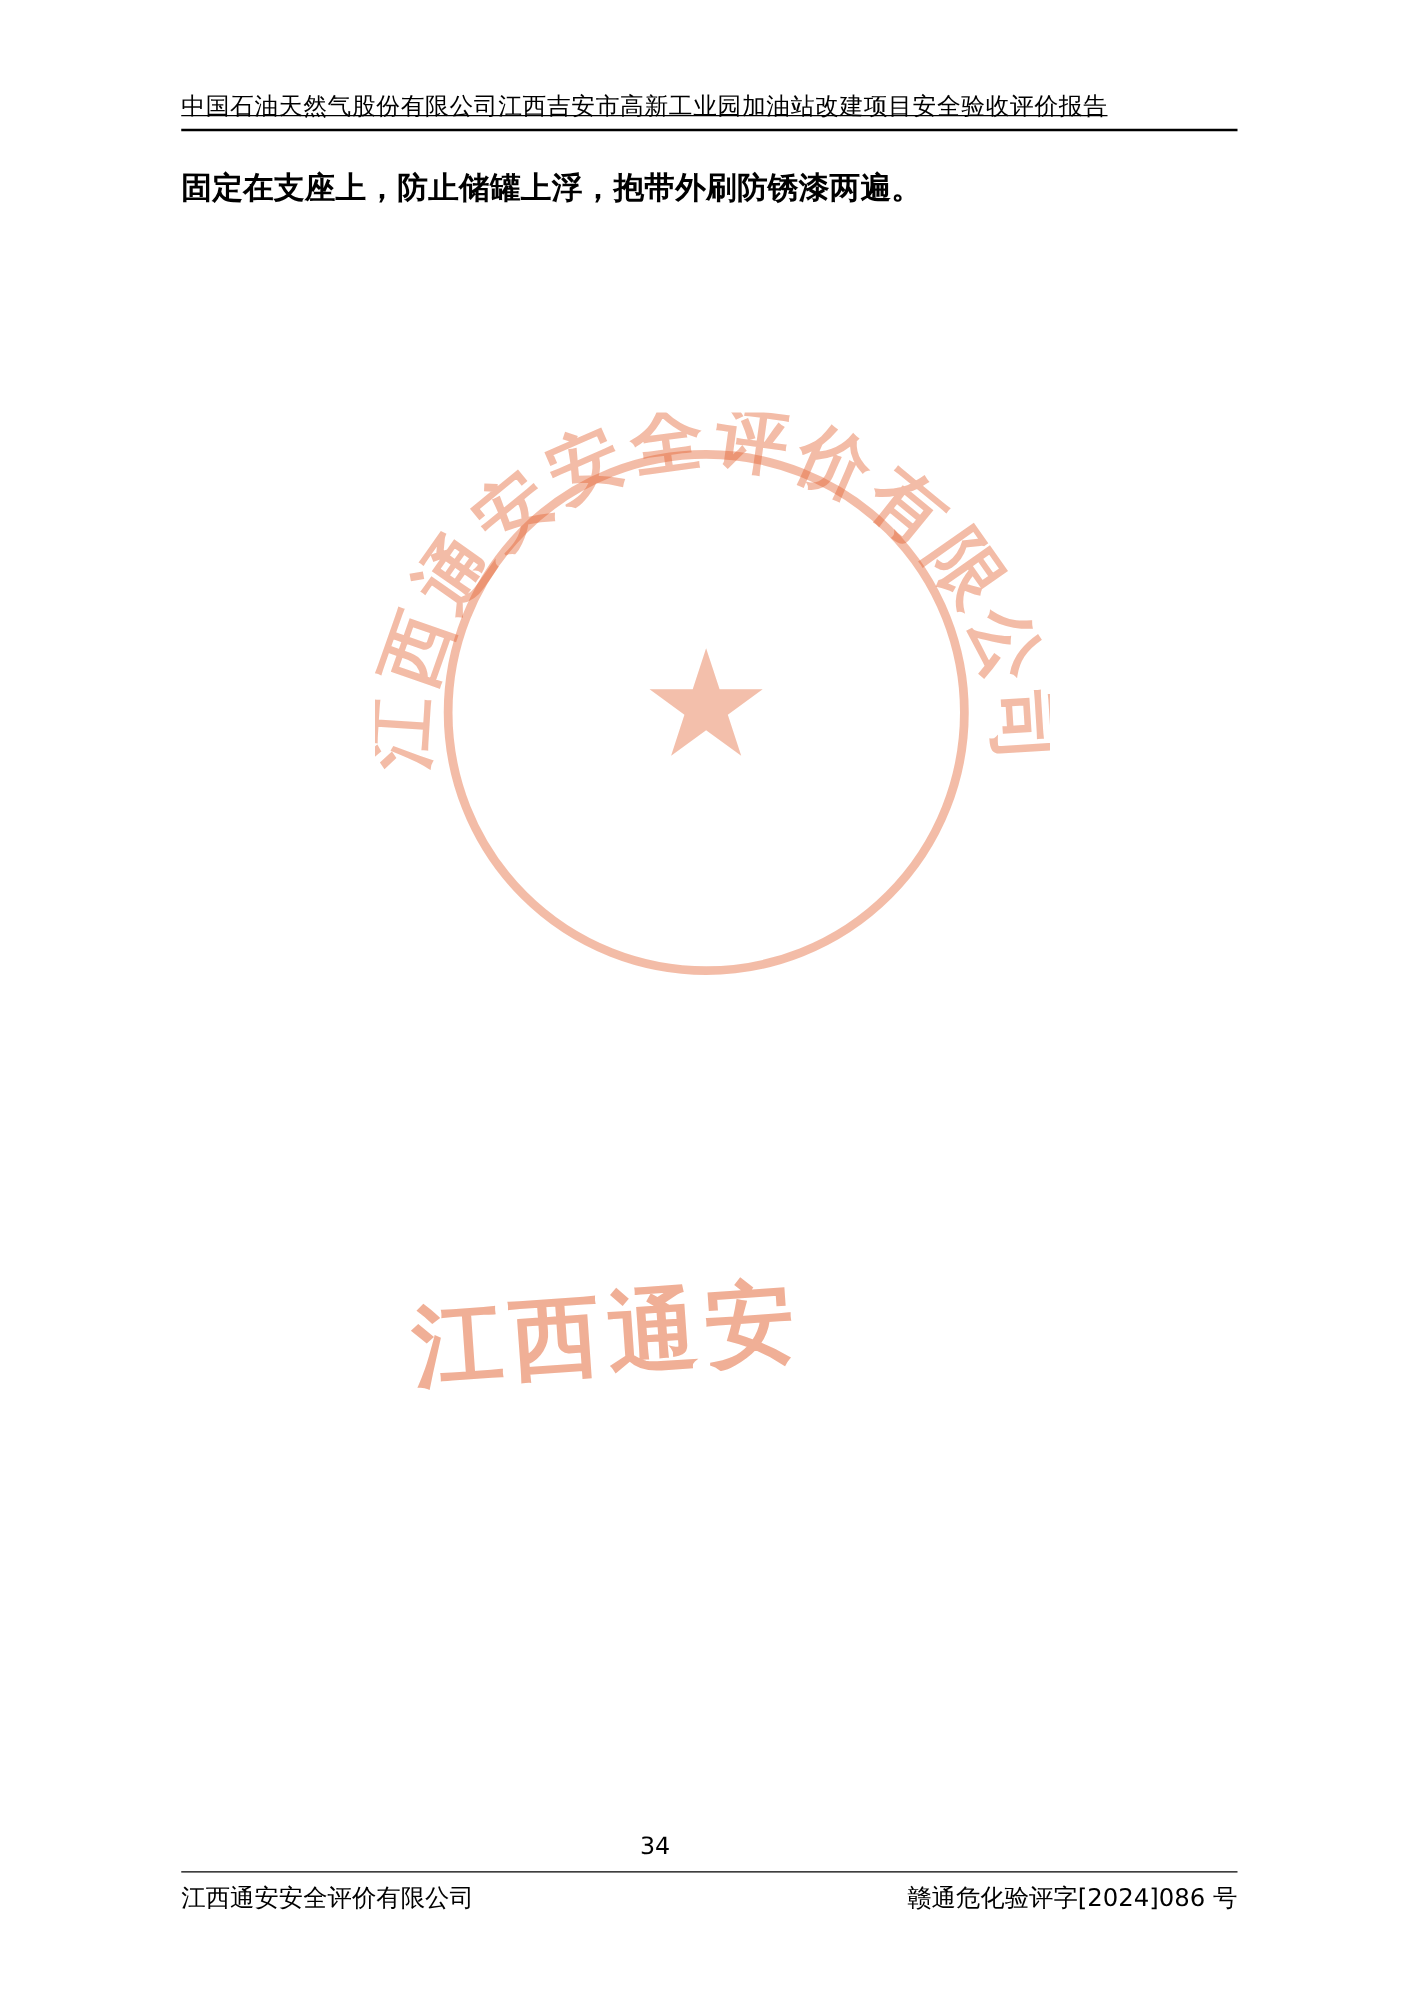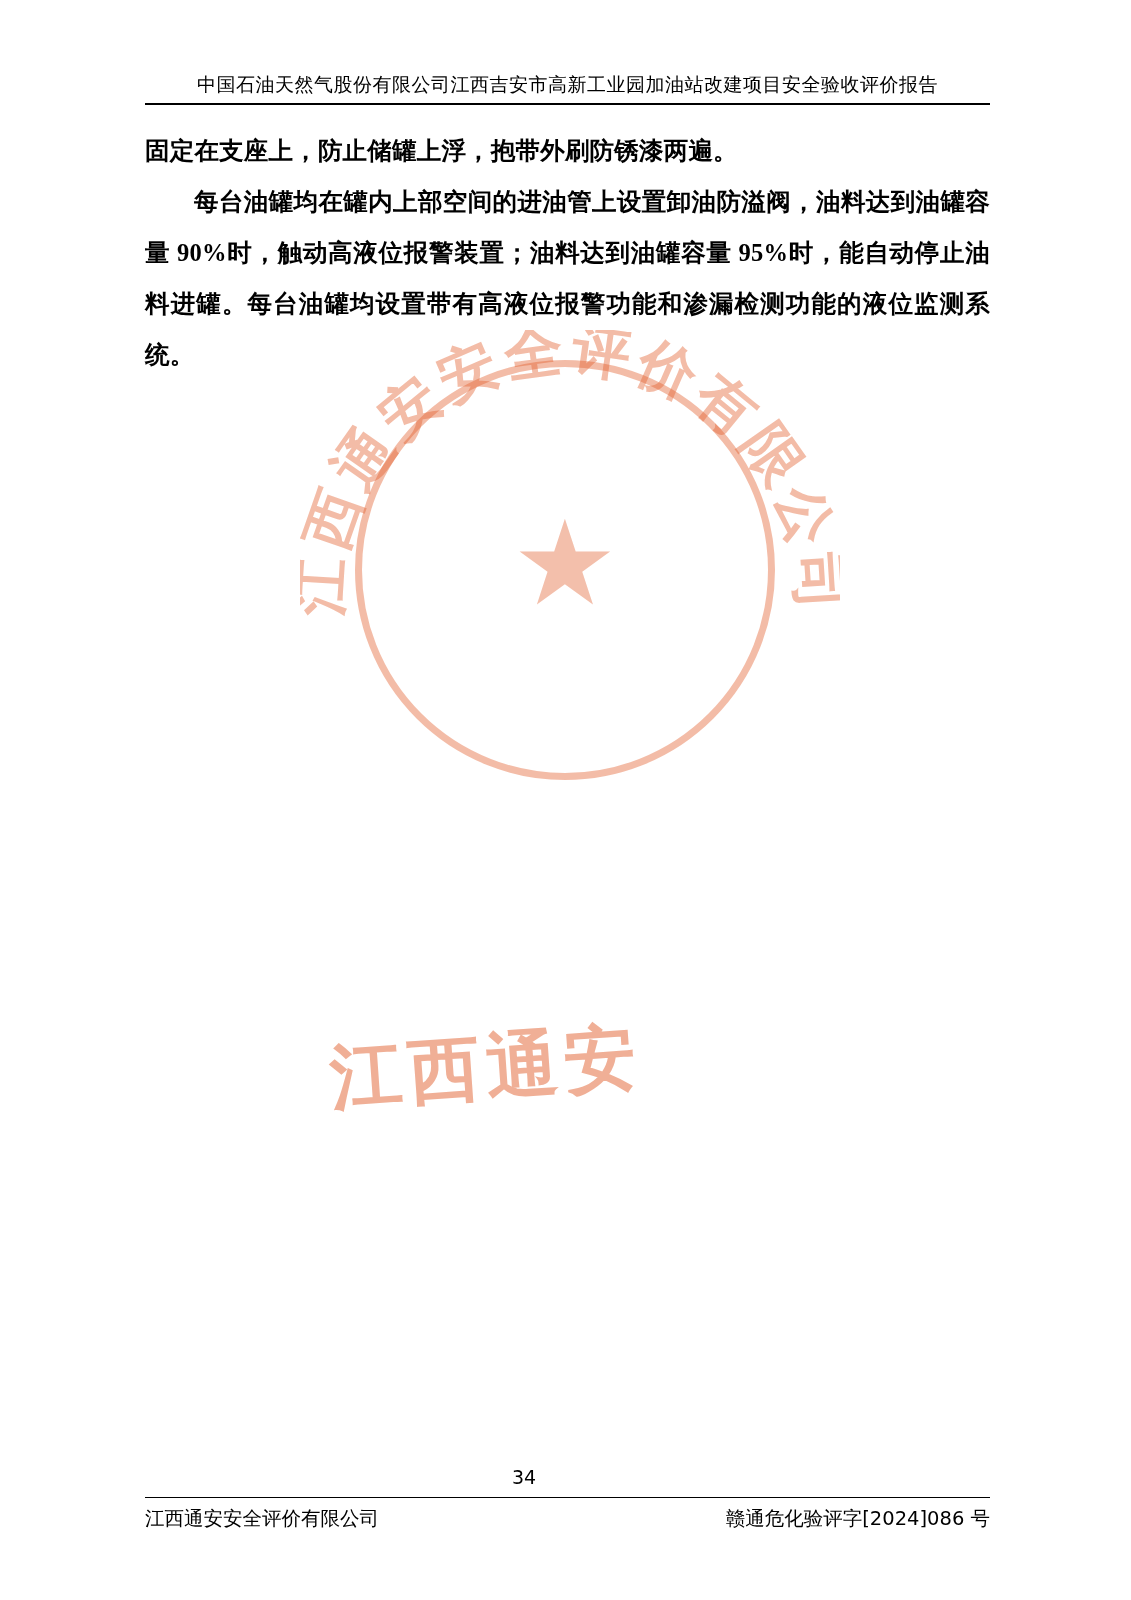--- a/index.html
+++ b/index.html
@@ -74,25 +74,26 @@
     letter-spacing: 6px;
     transform: rotate(-4deg);
   }
 
   
   .header {
     position: absolute;
     left: 145px;
     top: 72px;
     width: 845px;
-    text-align: center;
+    text-align: left;
     font-size: 19px;
     font-family: "DejaVu Sans", "Liberation Sans", sans-serif;
     letter-spacing: 0.5px;
     z-index: 3;
+    text-decoration: underline;
   }
   .header-rule {
     position: absolute;
     left: 145px;
     top: 103px;
     width: 845px;
     height: 0;
     border-top: 2px solid #000;
     z-index: 3;
   }
@@ -167,21 +168,20 @@
       </text>
     </svg>
     <div class="wm-bottom">江西通安</div>
   </div>
 
   <div class="header">中国石油天然气股份有限公司江西吉安市高新工业园加油站改建项目安全验收评价报告</div>
   <div class="header-rule"></div>
 
   <div class="body-text">
     <p>固定在支座上，防止储罐上浮，抱带外刷防锈漆两遍。</p>
-    <p class="indent">每台油罐均在罐内上部空间的进油管上设置卸油防溢阀，油料达到油罐容量 90%时，触动高液位报警装置；油料达到油罐容量 95%时，能自动停止油料进罐。每台油罐均设置带有高液位报警功能和渗漏检测功能的液位监测系统。</p>
   </div>
 
   <div class="page-number">34</div>
   <div class="footer-rule"></div>
   <div class="footer">
     <span>江西通安安全评价有限公司</span>
     <span>赣通危化验评字[2024]086 号</span>
   </div>
 
 </div>

